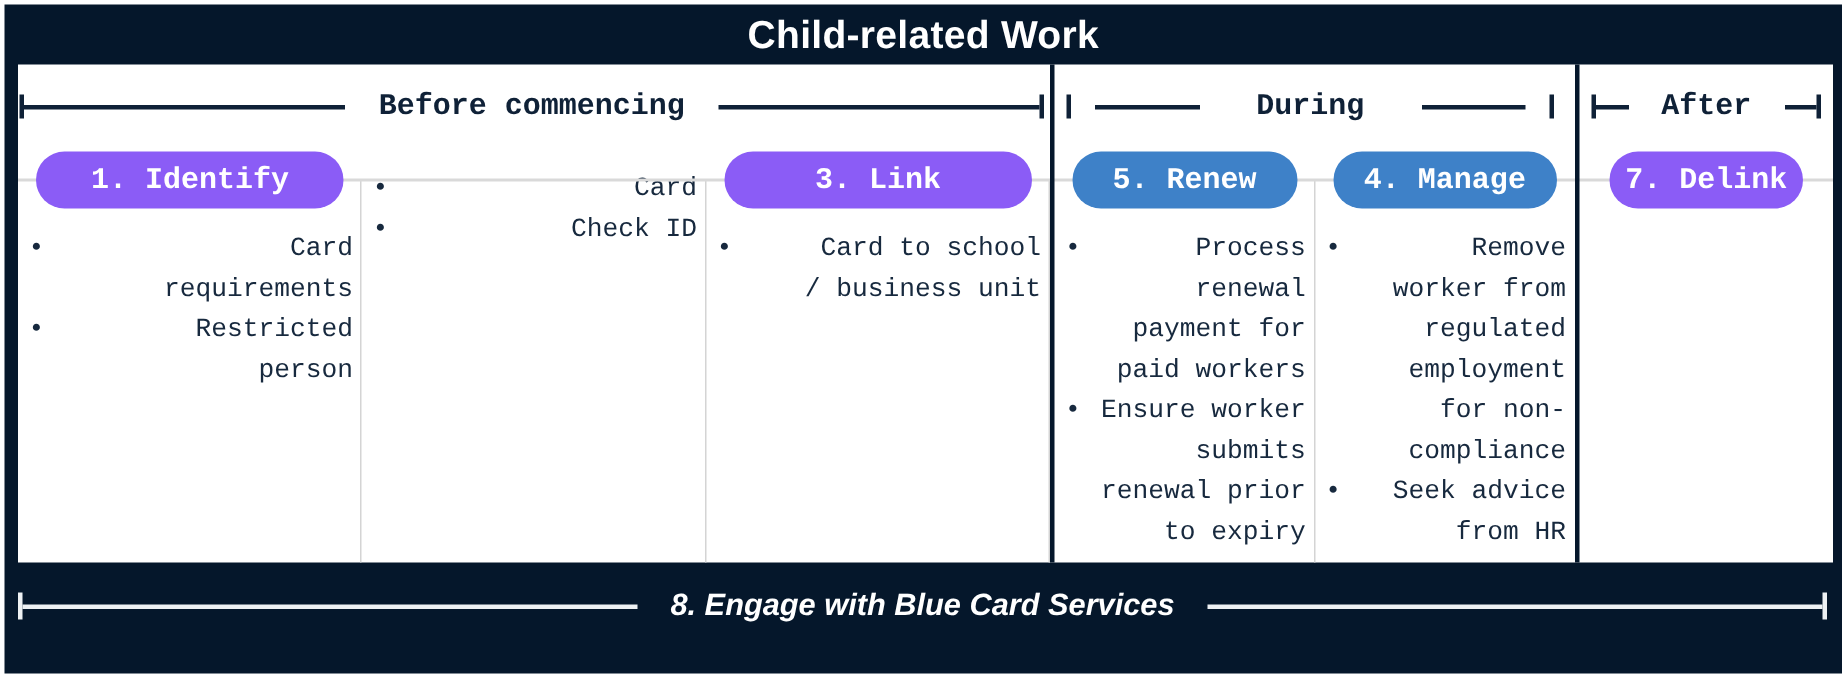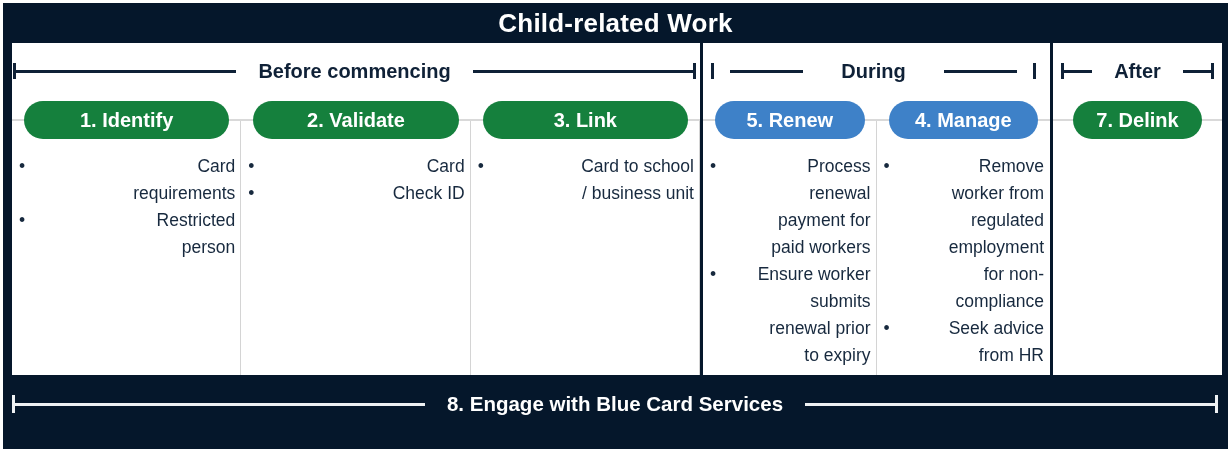--- a/index.html
+++ b/index.html
@@ -31,20 +31,21 @@
     font-weight: bold;
     letter-spacing: 0.2px;
   }
   
   .content {
     height: 332px;
     margin: 0 6px 0 9px;
     background: #ffffff;
     display: flex;
     position: relative;
+    font-family: Liberation Mono, monospace;
   }
   .connector {
     position: absolute;
     left: 0; right: 0;
     top: 76px;
     height: 2px;
     background: #d9d9d9;
     z-index: 1;
   }
   .phase {
@@ -99,21 +100,21 @@
     content: "";
     position: absolute;
     right: 0; top: 21px; bottom: 0;
     width: 1px;
     background: #d4d4d4;
   }
   .pill {
     margin: 2px 12px 0;
     height: 38px;
     border-radius: 19px;
-    background: #15803d;
+    background: #8b5cf6;
     color: #ffffff;
     font-size: 20px;
     font-weight: bold;
     display: flex;
     align-items: center;
     justify-content: center;
     position: relative;
     z-index: 2;
     white-space: nowrap;
   }
@@ -154,20 +155,21 @@
     flex: 1;
     height: 3px;
     background: #eef1f3;
   }
   .footer-label {
     color: #ffffff;
     font-size: 20.5px;
     font-weight: bold;
     margin: 0 22px;
     white-space: nowrap;
+    font-style: italic;
   }
 </style>
 </head>
 <body>
 
 <div class="frame">
 
   <div class="header">
     <span class="title">Child-related Work</span>
   </div>
@@ -187,21 +189,20 @@
         <div class="col has-divider">
           <div class="pill">1. Identify</div>
           <ul class="bullets">
             <li>Card
 requirements</li>
             <li>Restricted
 person</li>
           </ul>
         </div>
         <div class="col has-divider">
-          <div class="pill">2. Validate</div>
           <ul class="bullets">
             <li>Card</li>
             <li>Check ID</li>
           </ul>
         </div>
         <div class="col has-divider">
           <div class="pill">3. Link</div>
           <ul class="bullets">
             <li>Card to school
 / business unit</li>

